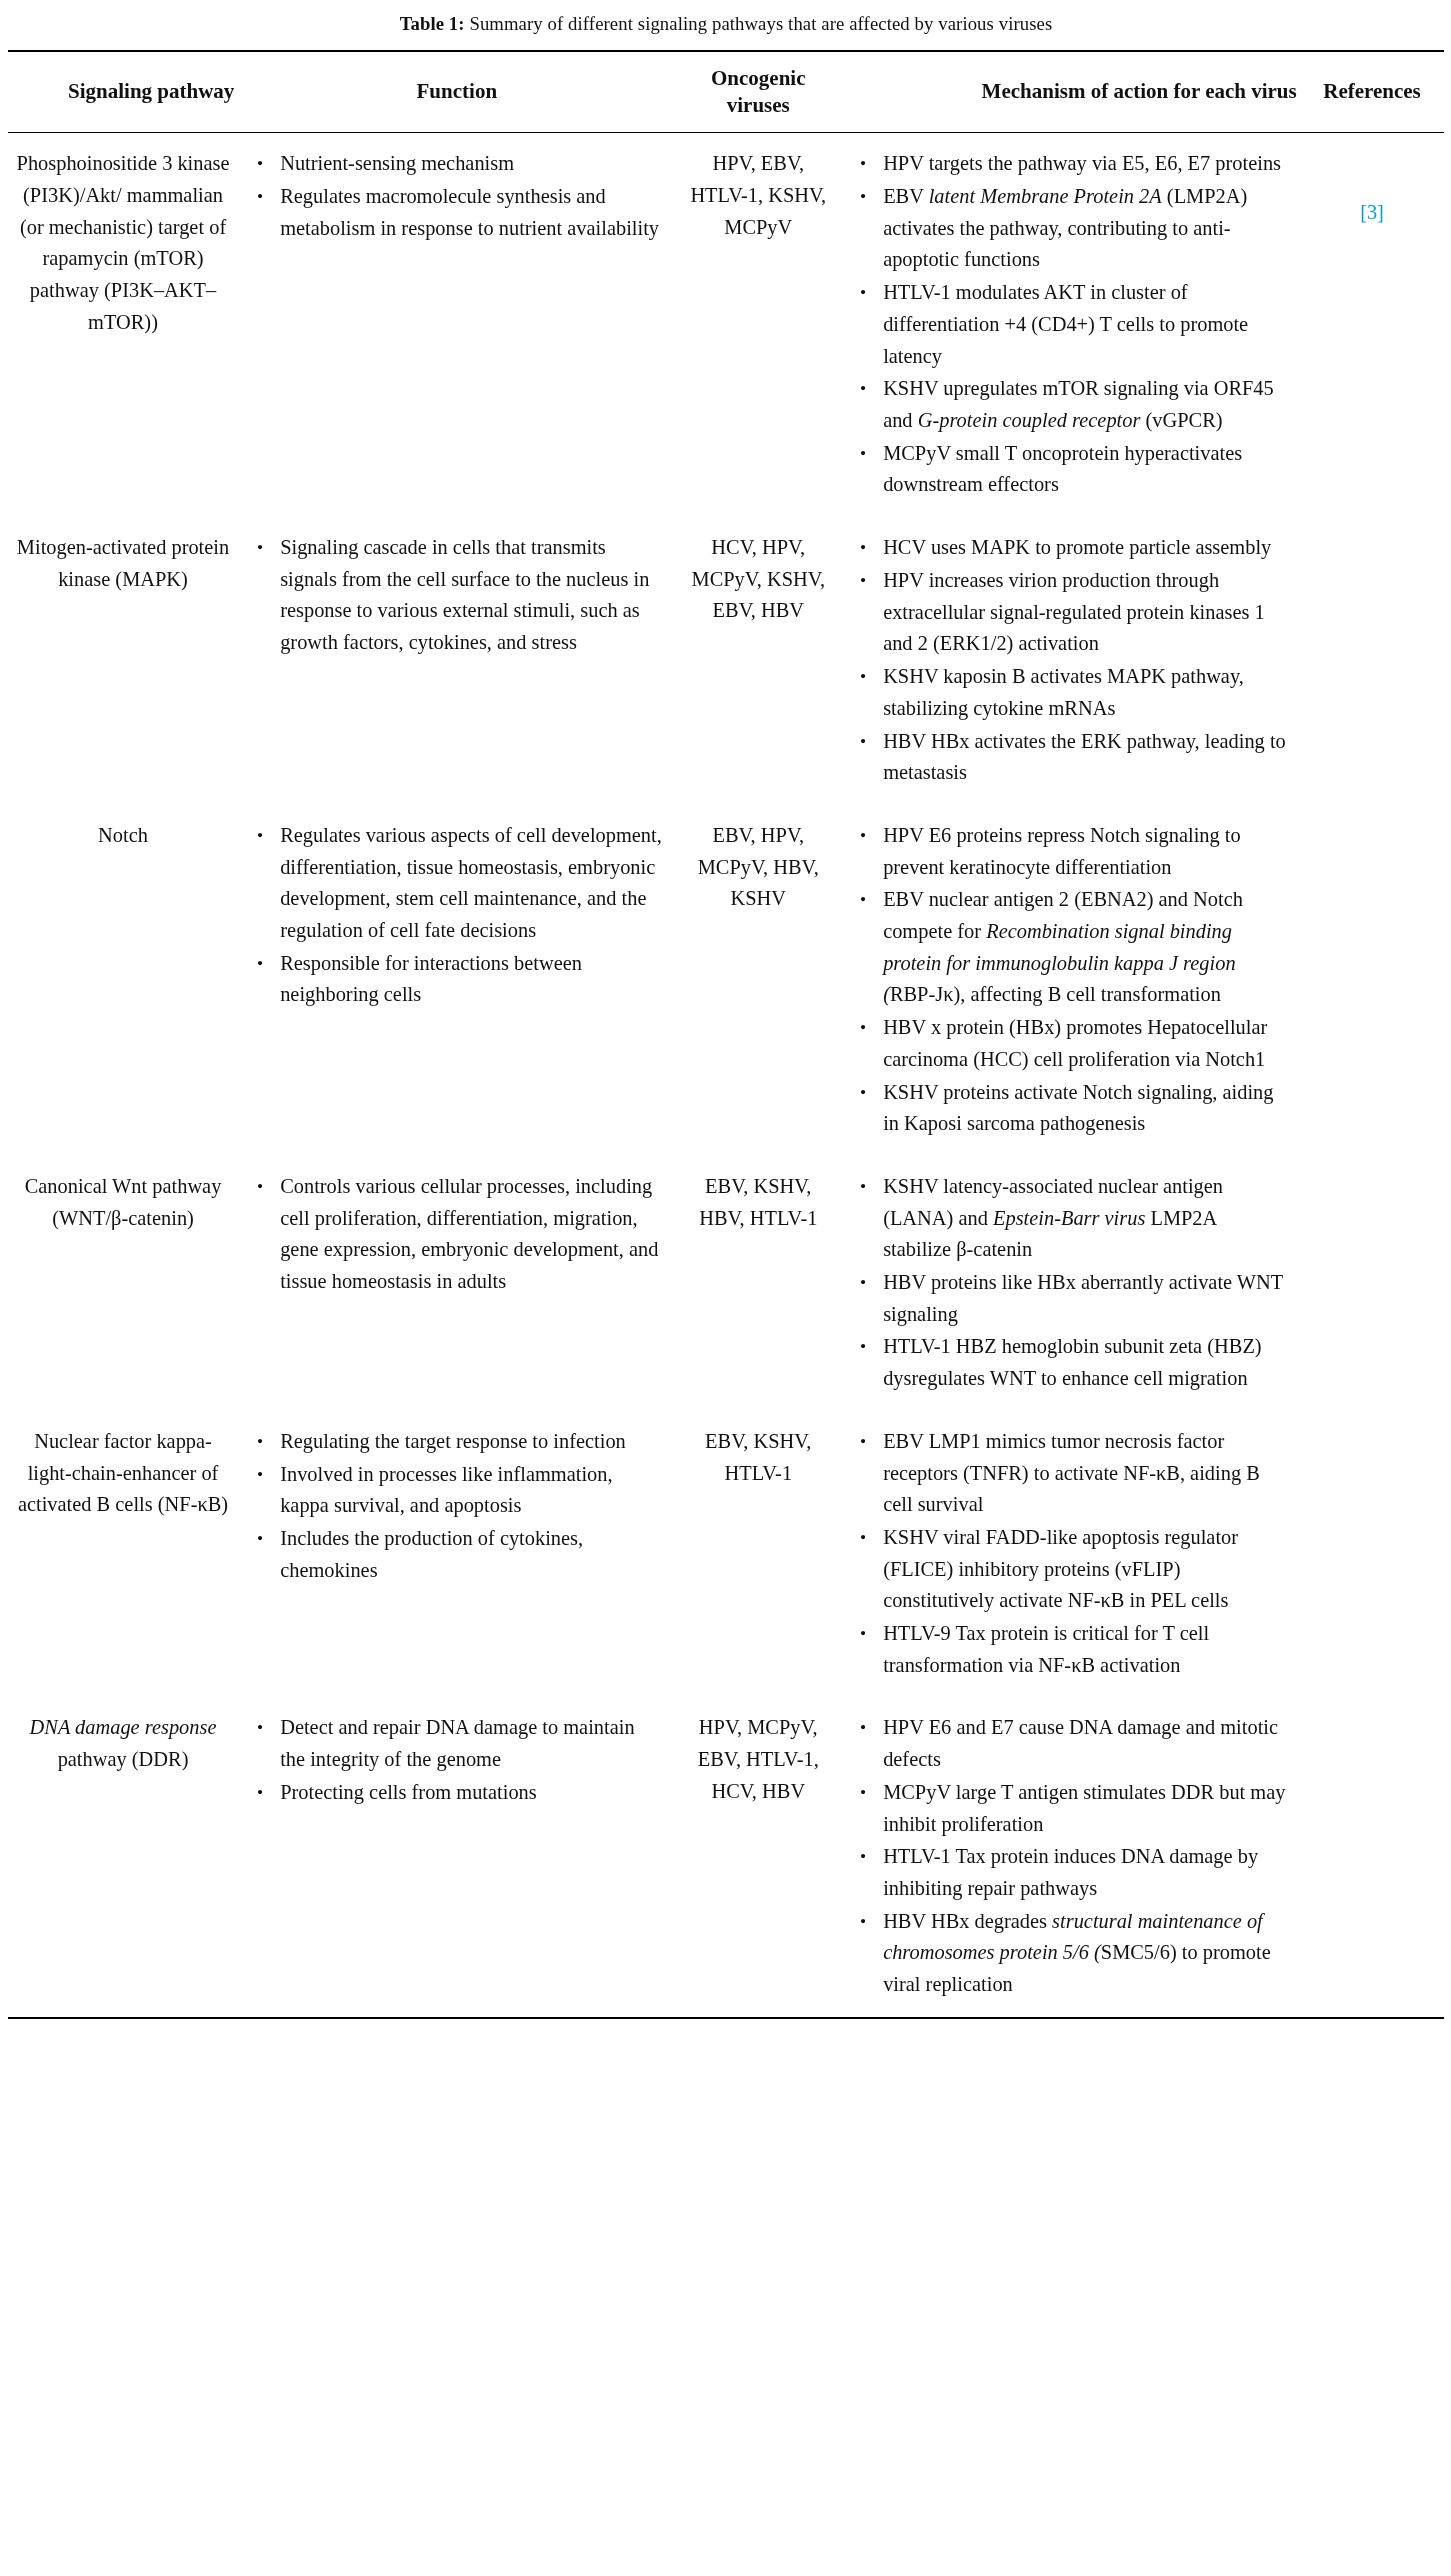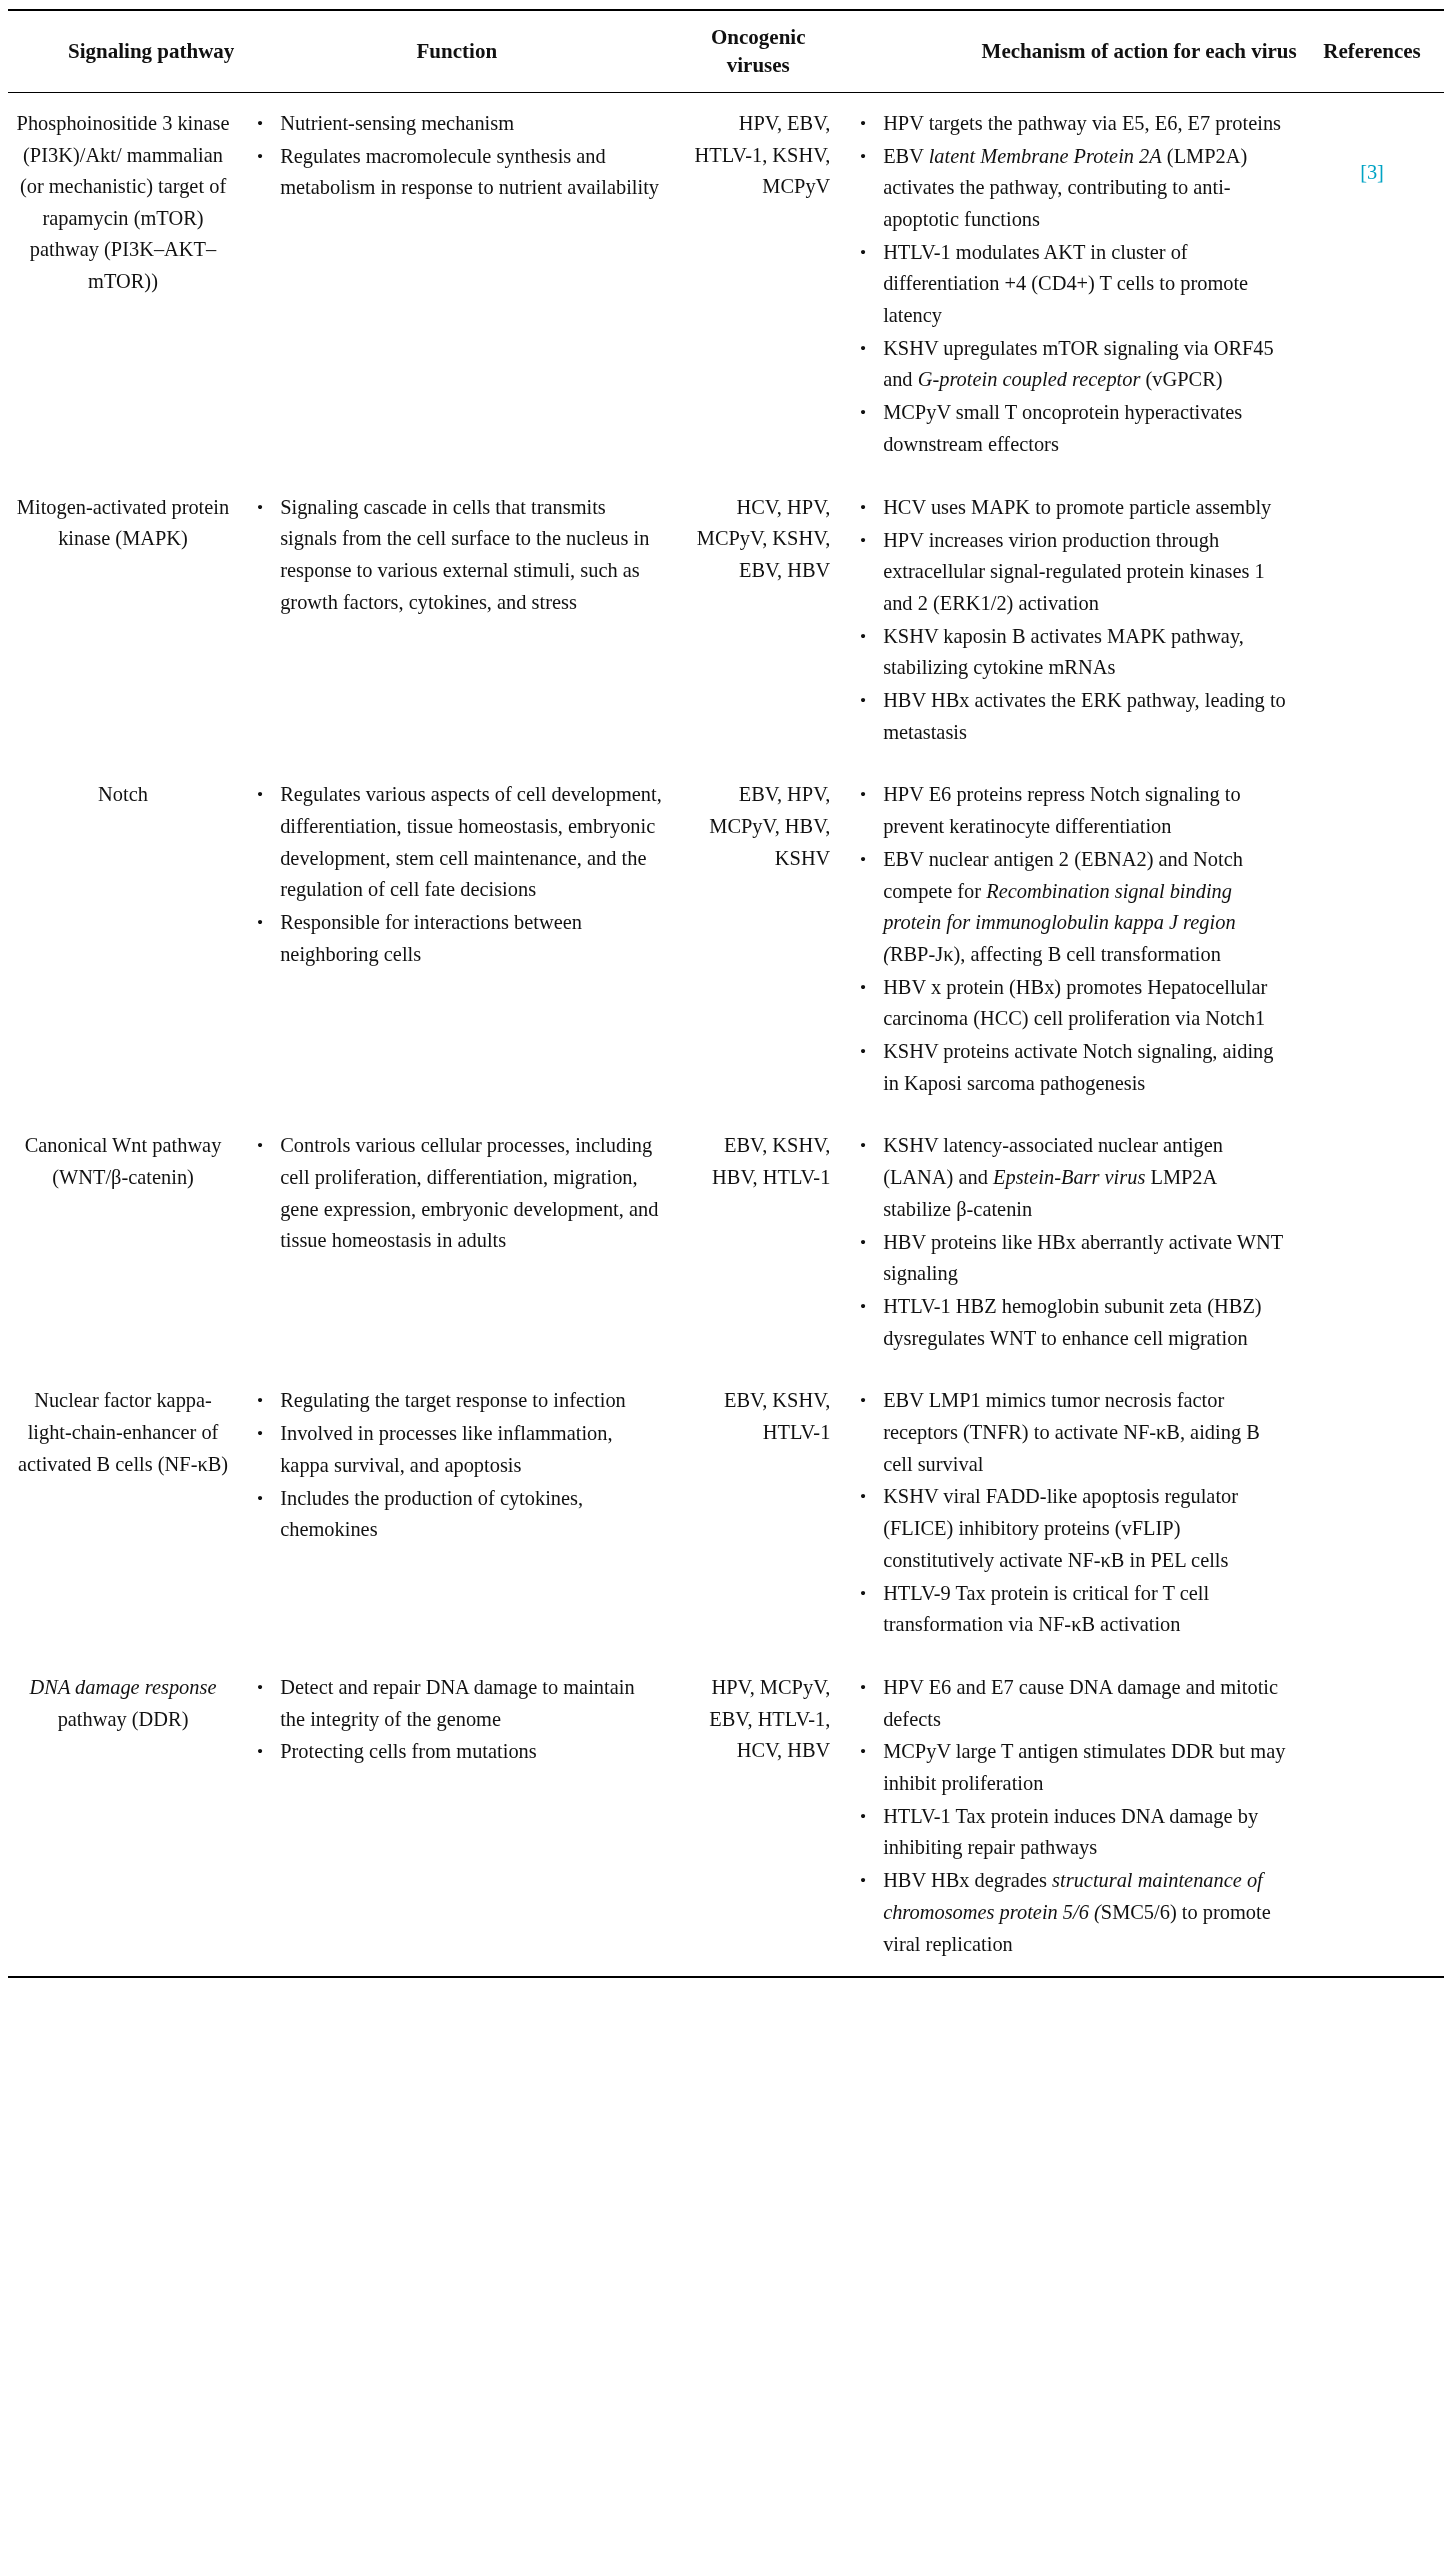--- a/index.html
+++ b/index.html
@@ -49,21 +49,21 @@
   tbody td {
     vertical-align: top;
     padding: 15px 2.3px 15px 2.3px;
     line-height: 1.55;
   }
   td.col-pathway .cell-text {
     text-align: center;
     padding: 0 5.8px;
   }
   td.col-viruses .cell-text {
-    text-align: right;
+    text-align: center;
     padding: 0 8.2px;
   }
   .bullet-list {
     display: block;
   }
   .bullet-item {
     display: flex;
     align-items: flex-start;
     margin: 0 0 1.2px 0;
   }
@@ -87,20 +87,23 @@
     cursor: pointer;
     font-size: 20.4px;
   }
   i { font-style: italic; }
 </style>
 </head>
 <body>
 
 <div class="page">
 
+  <div class="caption">
+    <span class="caption-label">Table 1:</span><span class="caption-text"> Summary of different signaling pathways that are affected by various viruses</span>
+  </div>
 
   <table class="paper-table">
     <colgroup>
       <col style="width:16%">
       <col style="width:30.5%">
       <col style="width:11.5%">
       <col style="width:32%">
       <col style="width:10%">
     </colgroup>
     <thead>

